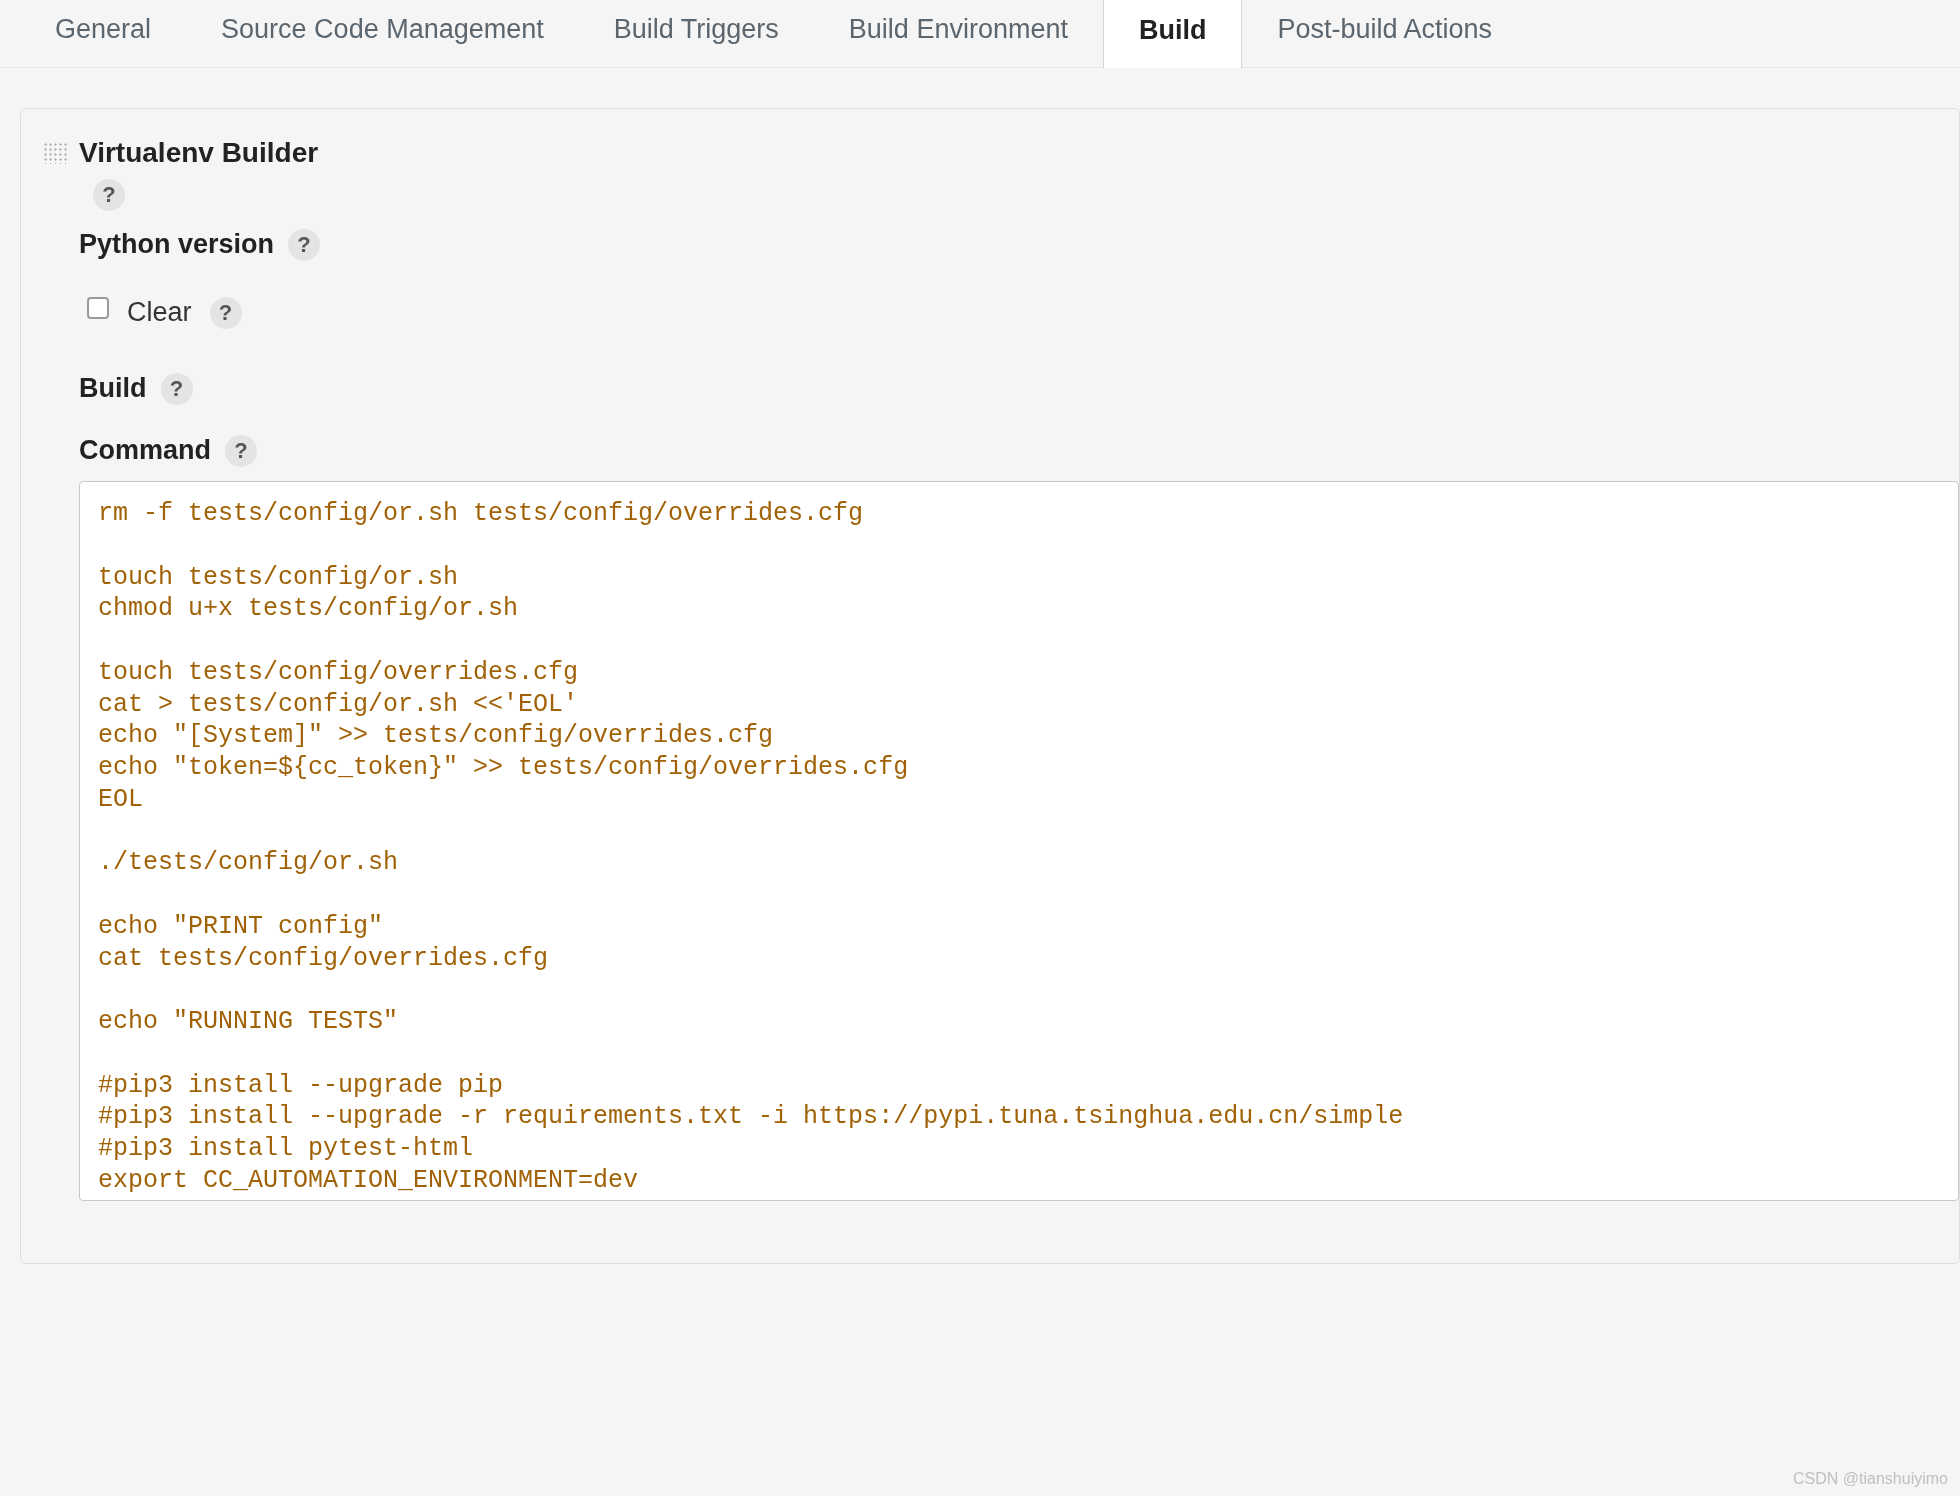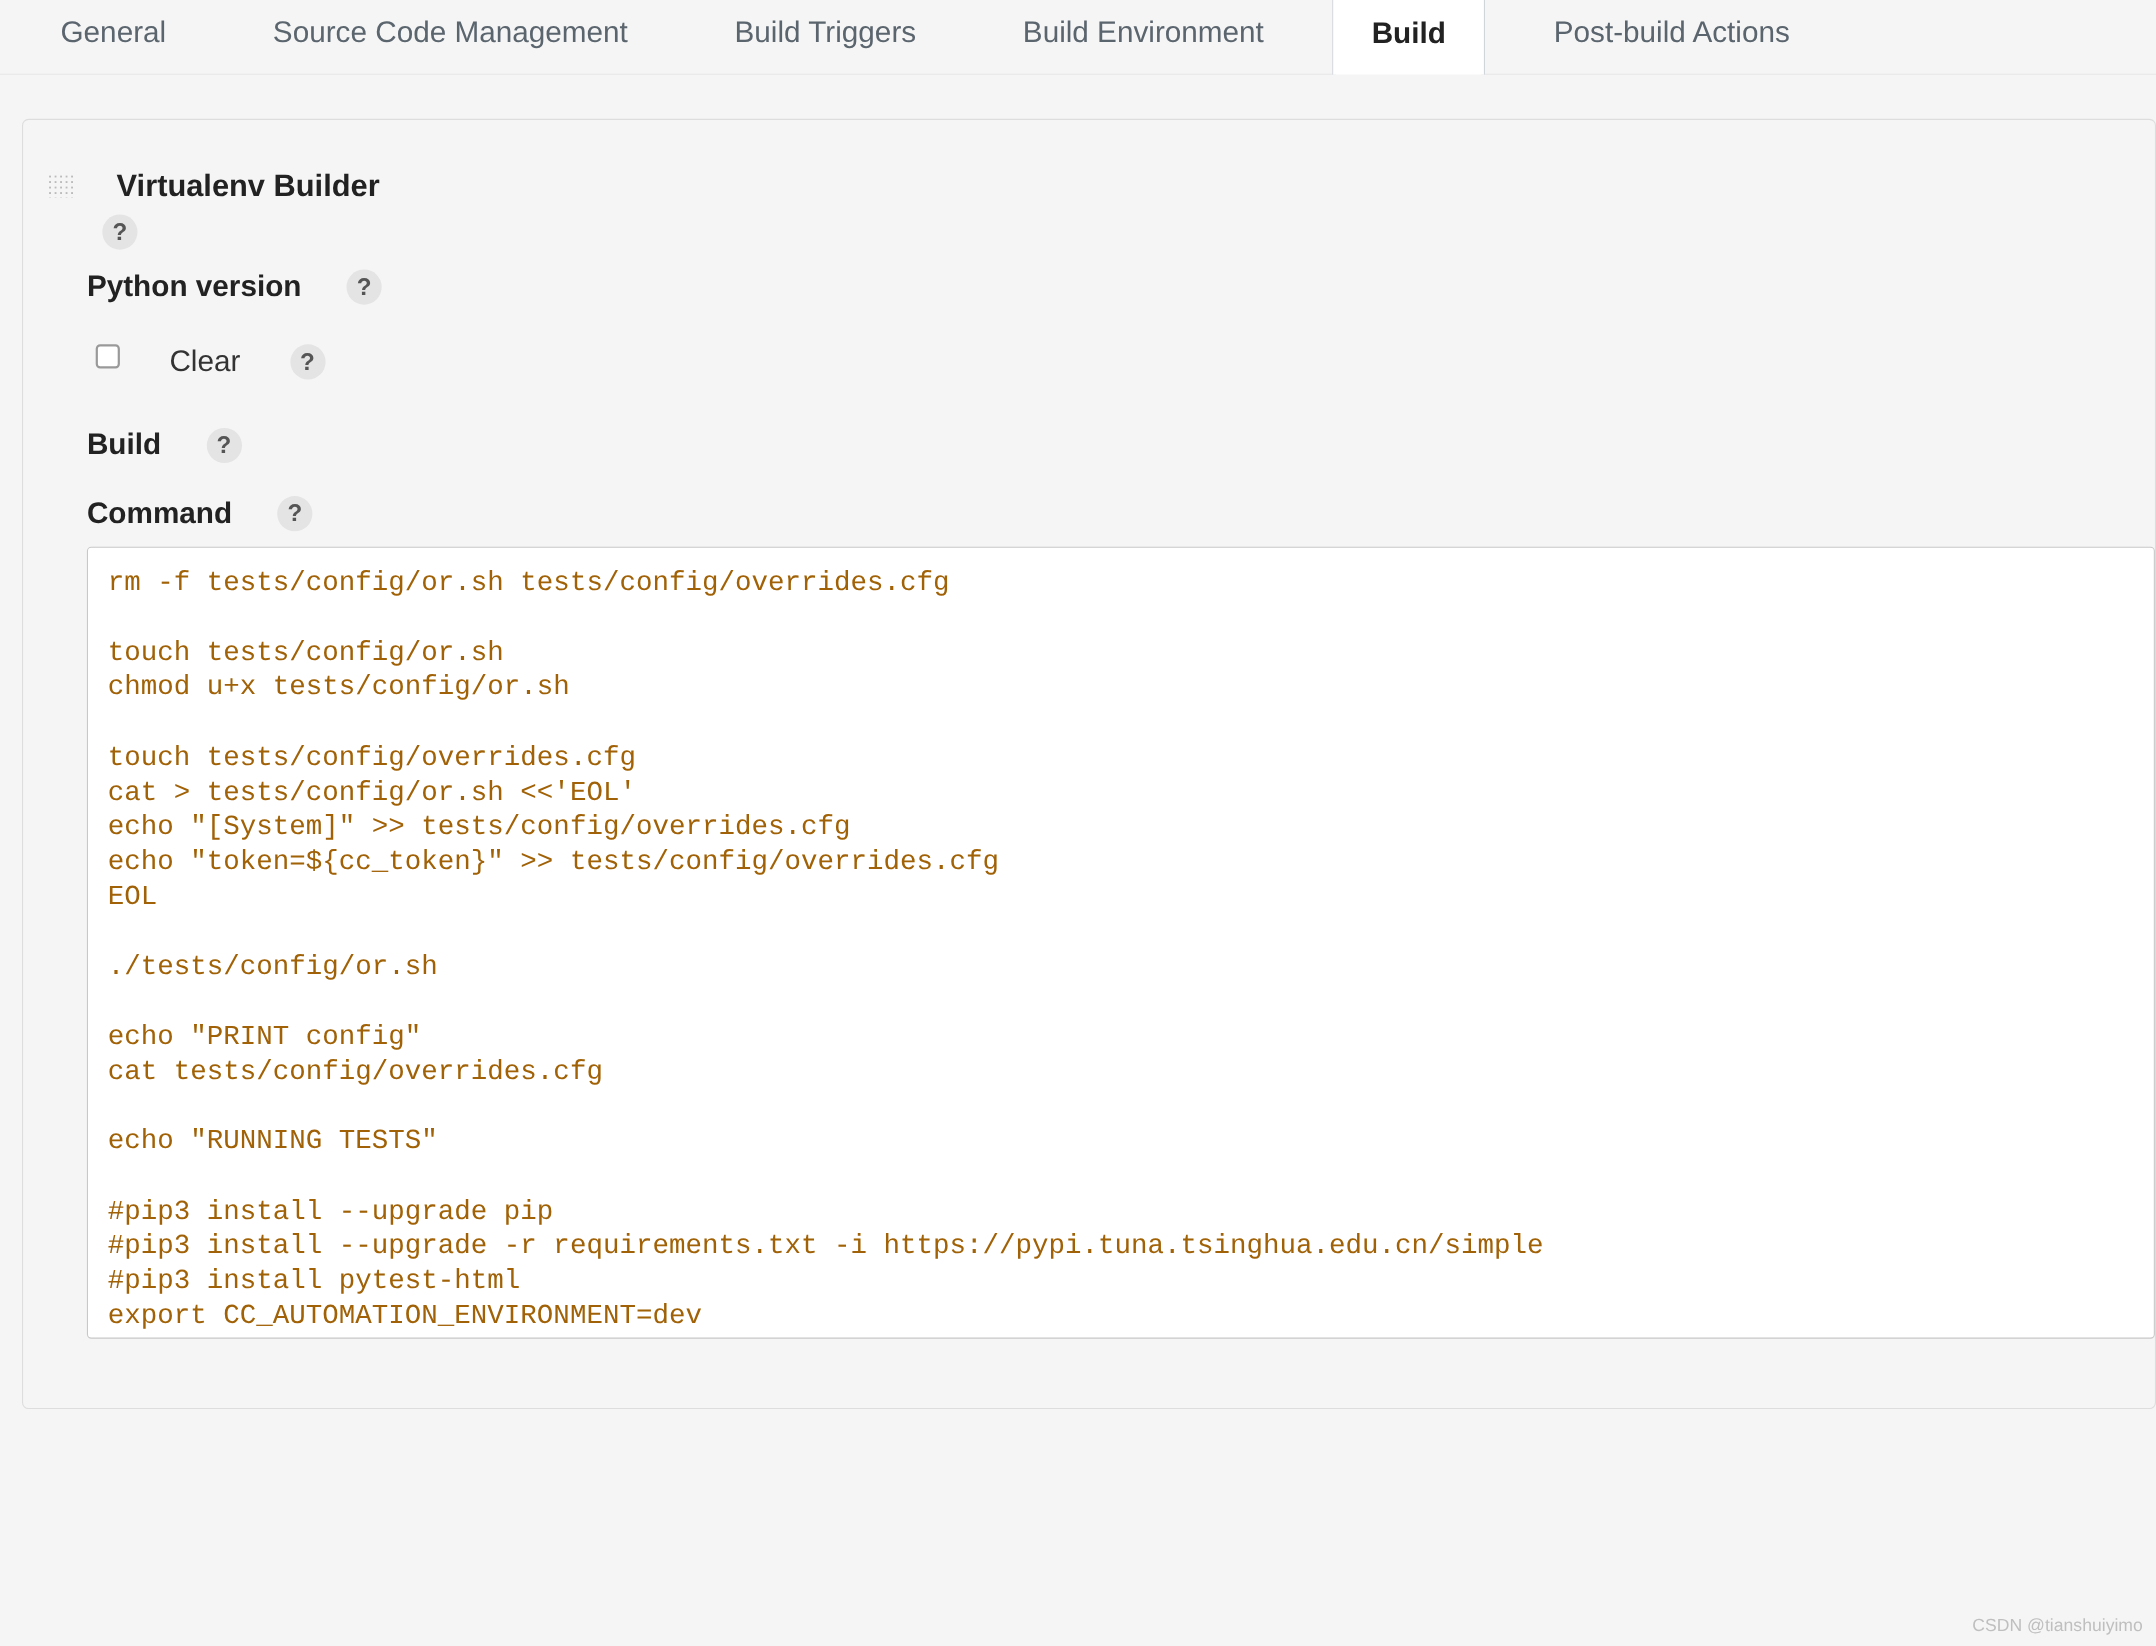--- a/index.html
+++ b/index.html
@@ -1,19 +1,18 @@
 <!DOCTYPE html>
 <html><head>
   <meta charset="utf-8">
   <style>
     * {
       box-sizing: border-box;
       margin: 0;
       padding: 0;
-      gap: 27px;
     }
     body {
       font-family: -apple-system, BlinkMacSystemFont, "Segoe UI", Helvetica, Arial, sans-serif;
       background: #f5f5f5;
       color: #333;
       width: 1960px;
       height: 1496px;
       overflow: hidden;
     }
     .tabs-bar {
@@ -41,21 +40,21 @@
       border-radius: 6px 6px 0 0;
       margin-bottom: -1px;
     }
     .content-area {
       padding: 40px 0 0 20px;
     }
     .build-step {
       background: #f5f5f5;
       border: 1px solid #ddd;
       border-radius: 6px;
-      padding: 44px 0 28px 22px;
+      padding: 28px 0 28px 22px;
       margin-top: 0;
     }
     .step-header {
       display: flex;
       align-items: center;
       margin-bottom: 10px;
     }
     .drag-handle {
       width: 24px;
       height: 22px;

